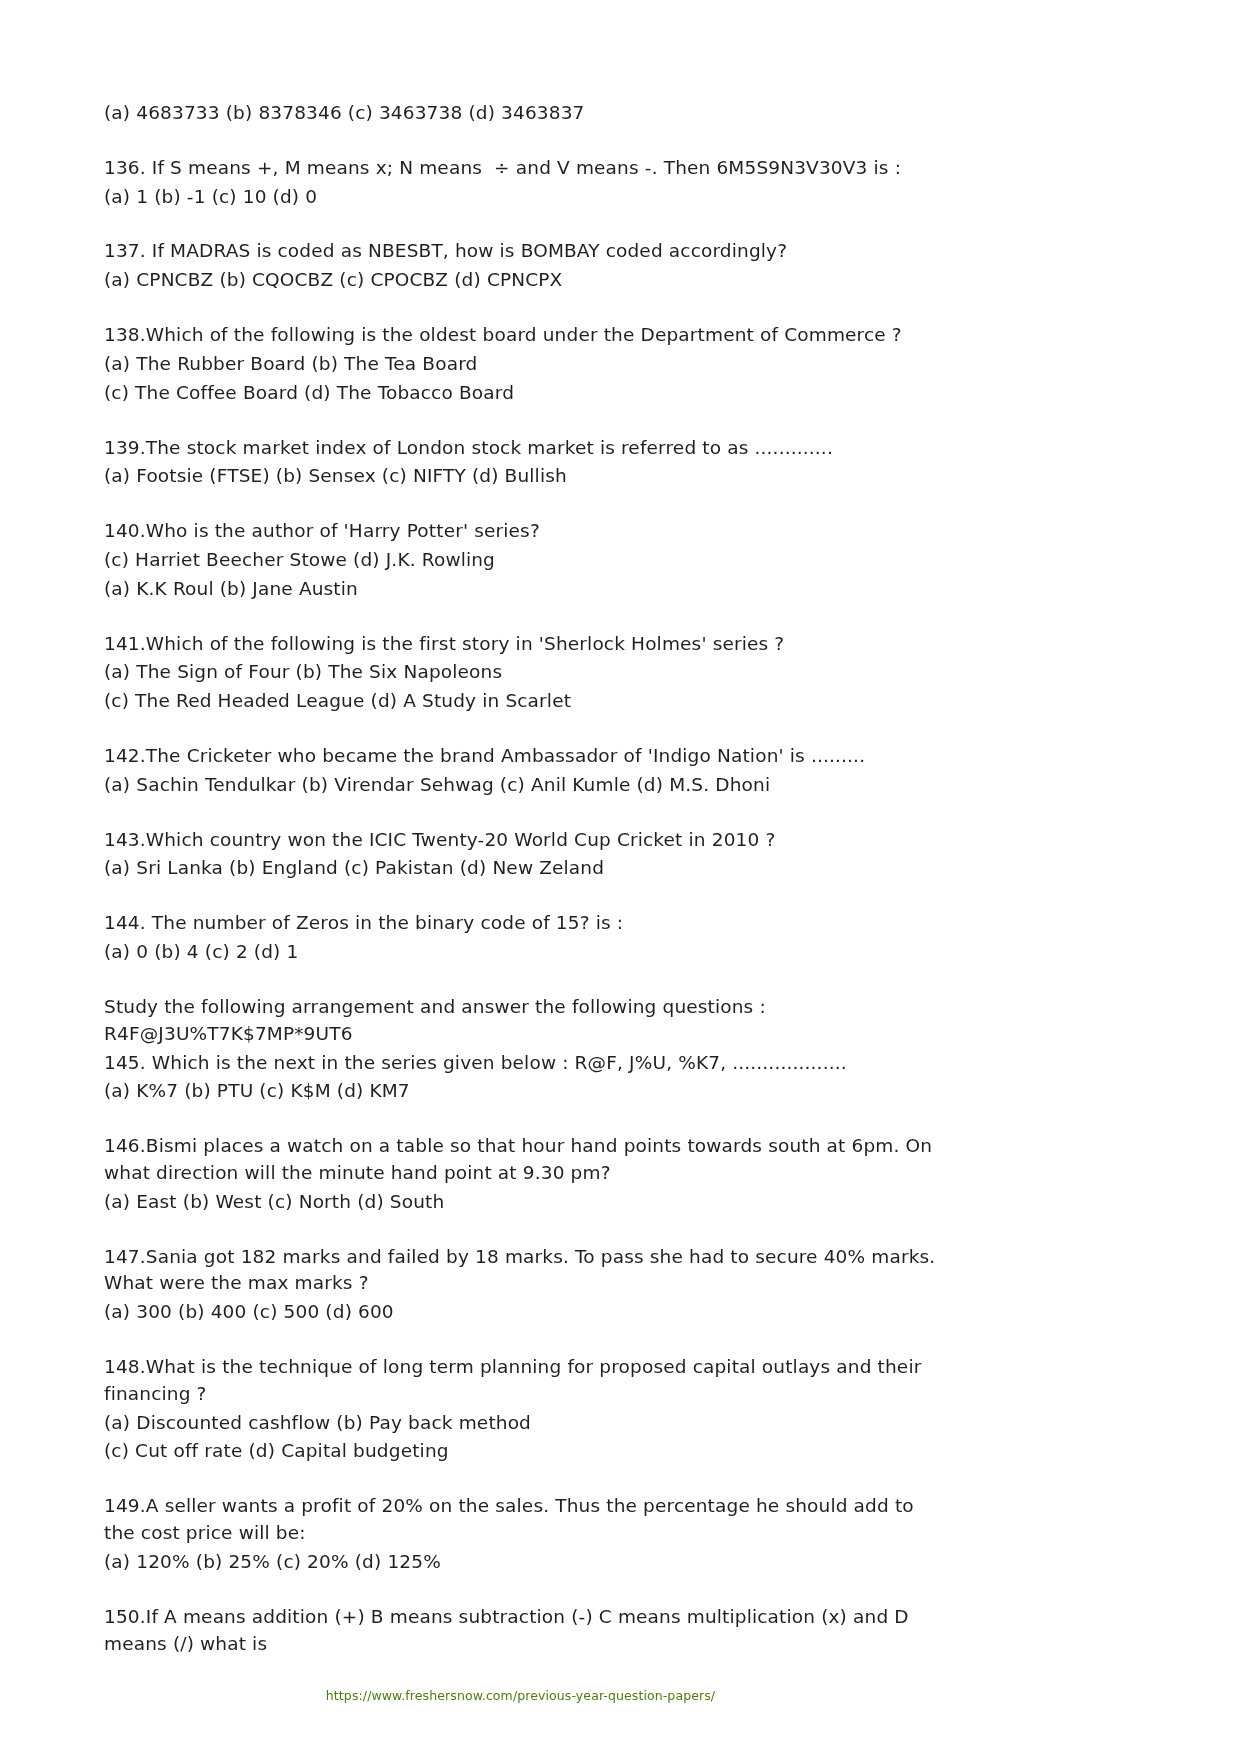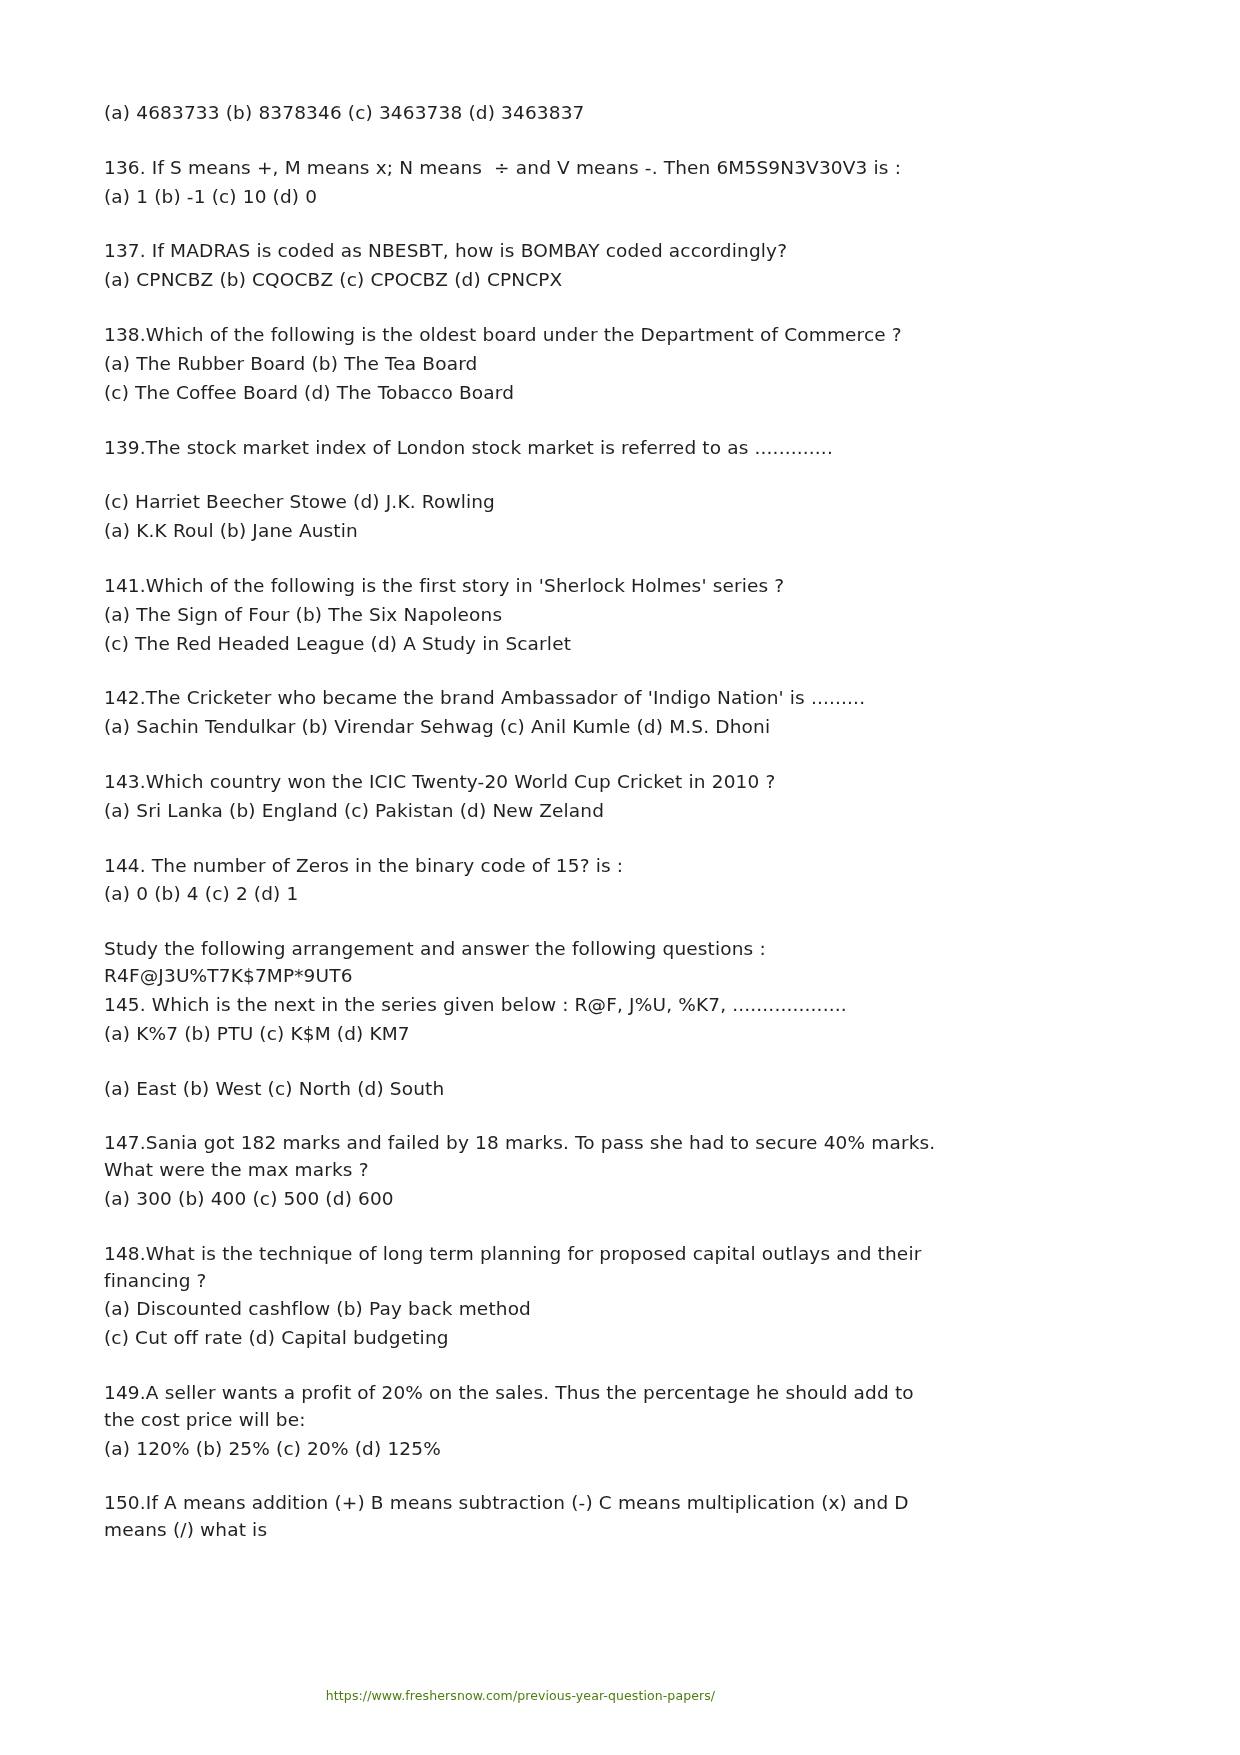--- a/index.html
+++ b/index.html
@@ -66,22 +66,24 @@
         <p class="line">137. If MADRAS is coded as NBESBT, how is BOMBAY coded accordingly?</p>
         <p class="line">(a) CPNCBZ (b) CQOCBZ (c) CPOCBZ (d) CPNCPX</p>
       </div>
       <div class="block">
         <p class="line">138.Which of the following is the oldest board under the Department of Commerce ?</p>
         <p class="line">(a) The Rubber Board (b) The Tea Board</p>
         <p class="line">(c) The Coffee Board (d) The Tobacco Board</p>
       </div>
       <div class="block">
         <p class="line">139.The stock market index of London stock market is referred to as .............</p>
+        <p class="line">(a) Footsie (FTSE) (b) Sensex (c) NIFTY (d) Bullish</p>
       </div>
       <div class="block">
+        <p class="line">140.Who is the author of 'Harry Potter' series?</p>
         <p class="line">(c) Harriet Beecher Stowe (d) J.K. Rowling</p>
         <p class="line">(a) K.K Roul (b) Jane Austin</p>
       </div>
       <div class="block">
         <p class="line">141.Which of the following is the first story in 'Sherlock Holmes' series ?</p>
         <p class="line">(a) The Sign of Four (b) The Six Napoleons</p>
         <p class="line">(c) The Red Headed League (d) A Study in Scarlet</p>
       </div>
       <div class="block">
         <p class="line">142.The Cricketer who became the brand Ambassador of 'Indigo Nation' is .........</p>
@@ -94,20 +96,21 @@
       <div class="block">
         <p class="line">144. The number of Zeros in the binary code of 15? is :</p>
         <p class="line">(a) 0 (b) 4 (c) 2 (d) 1</p>
       </div>
       <div class="block">
         <p class="line">Study the following arrangement and answer the following questions : R4F@J3U%T7K$7MP*9UT6</p>
         <p class="line">145. Which is the next in the series given below : R@F, J%U, %K7, ...................</p>
         <p class="line">(a) K%7 (b) PTU (c) K$M (d) KM7</p>
       </div>
       <div class="block">
+        <p class="line">146.Bismi places a watch on a table so that hour hand points towards south at 6pm. On what direction will the minute hand point at 9.30 pm?</p>
         <p class="line">(a) East (b) West (c) North (d) South</p>
       </div>
       <div class="block">
         <p class="line">147.Sania got 182 marks and failed by 18 marks. To pass she had to secure 40% marks. What were the max marks ?</p>
         <p class="line">(a) 300 (b) 400 (c) 500 (d) 600</p>
       </div>
       <div class="block">
         <p class="line">148.What is the technique of long term planning for proposed capital outlays and their financing ?</p>
         <p class="line">(a) Discounted cashflow (b) Pay back method</p>
         <p class="line">(c) Cut off rate (d) Capital budgeting</p>

